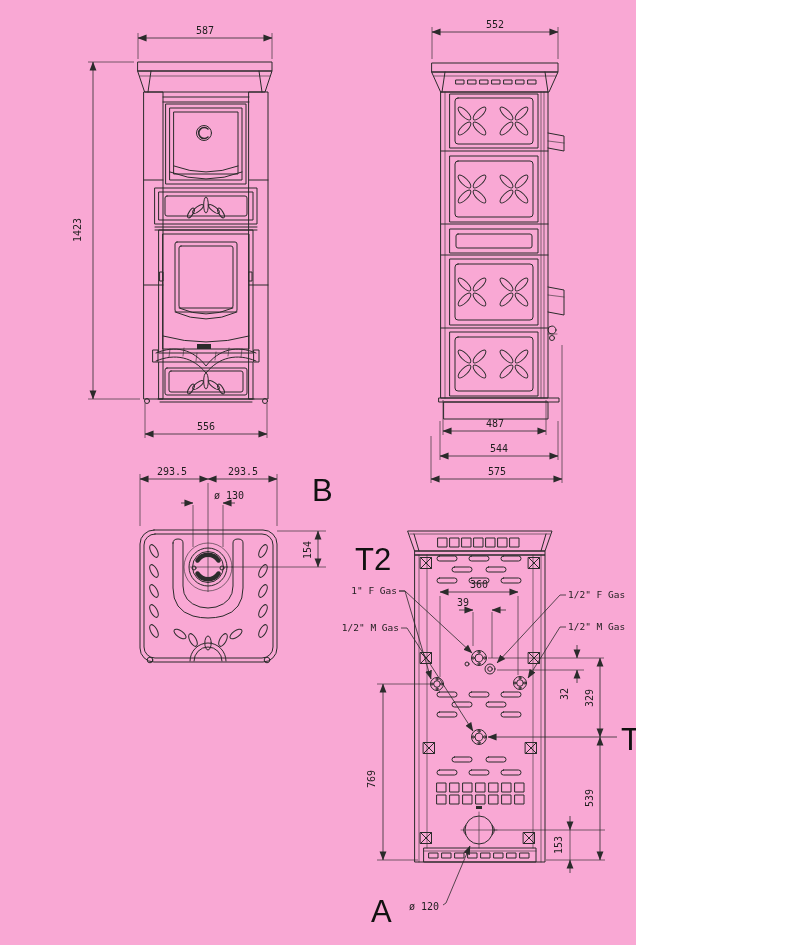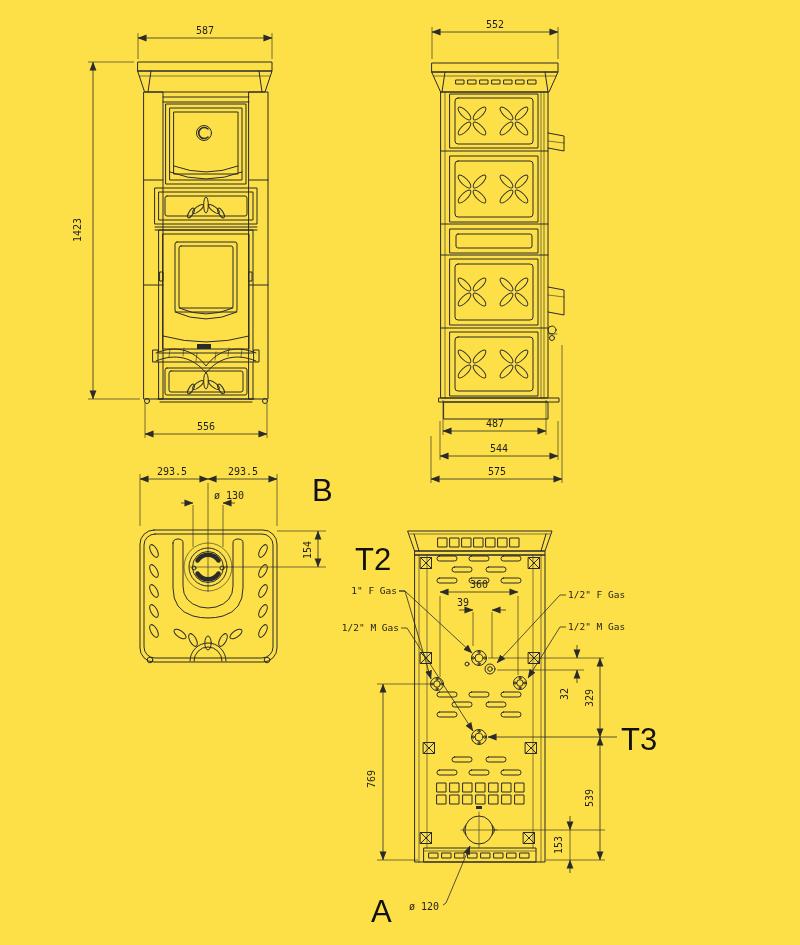--- a/index.html
+++ b/index.html
@@ -1,16 +1,16 @@
 <!DOCTYPE html>
 <html><head>
 <meta charset="utf-8">
 <style>
   html,body { margin:0; padding:0; background:#ffffff; }
-  .page { width:800px; height:945px; background:#fde047; overflow:hidden; }
+  .page { width:636px; height:945px; background:#f9a8d4; overflow:hidden; }
   svg { display:block; }
   .ln   { fill:none; stroke:#2b2b2b; stroke-width:1; stroke-linecap:round; stroke-linejoin:round; }
   .thin { stroke-width:0.6; }
   .thk  { stroke-width:1.6; }
   .fillk{ fill:#2b2b2b; stroke:none; }
   .ext  { stroke:#2b2b2b; stroke-width:0.65; fill:none; }
   .dim  { stroke:#2b2b2b; stroke-width:0.8; fill:none;
           marker-start:url(#arr); marker-end:url(#arr); }
   .arr1 { stroke:#2b2b2b; stroke-width:0.8; fill:none; marker-end:url(#arr); }
   .lead { stroke:#2b2b2b; stroke-width:0.8; fill:none; marker-end:url(#arr); }

